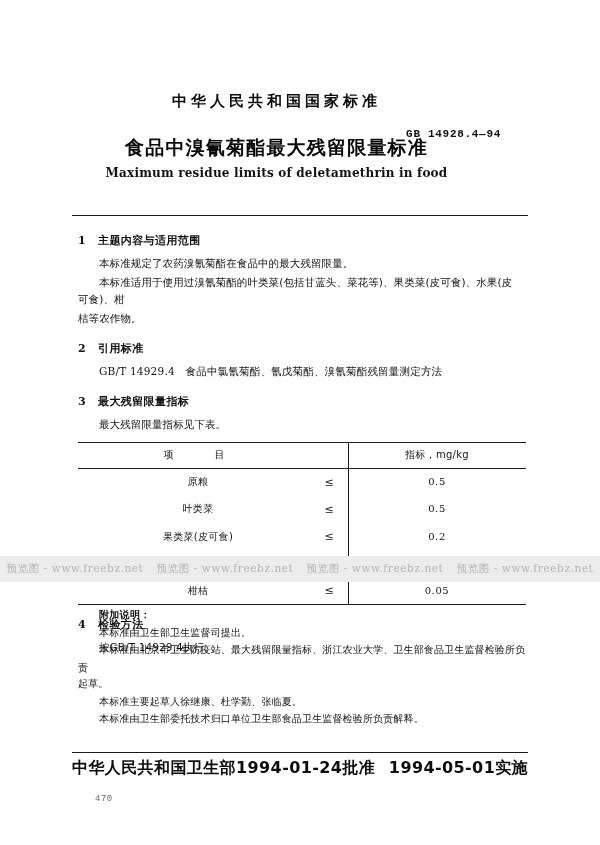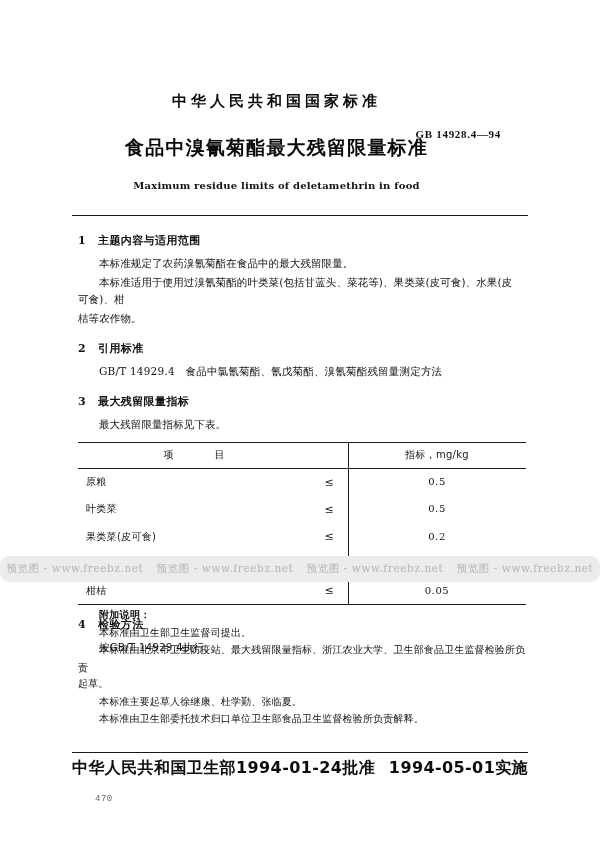--- a/index.html
+++ b/index.html
@@ -51,27 +51,26 @@
     color: #0a0a0a;
     line-height: 1.25;
   }
   .gb-number {
     position: absolute;
     right: 52px;
     top: -8px;
     font-size: 11px;
     font-weight: bold;
     letter-spacing: 0.7px;
-    font-family: Liberation Serif, serif;
+    font-family: Liberation Mono, monospace;
     color: #111111;
     white-space: nowrap;
   }
   .en-title {
-    margin-top: 14px;
-    font-size: 10px;
+    font-size: 12px;
     font-weight: bold;
     font-family: "DejaVu Serif", "Liberation Serif", serif;
     letter-spacing: 0.2px;
     color: #131313;
   }
 
   .rule-top {
     position: absolute;
     left: 72px;
     top: 215px;
@@ -140,21 +139,21 @@
   .col-item { width: 232px; text-align: center; }
   .col-le   { width: 38px;  text-align: center; }
   .col-val  { width: 178px; text-align: center; }
   .hdr-item-text { letter-spacing: 7px; padding-left: 7px; }
   .limits-table tbody td {
     padding: 5px 0 5px 0;
     font-size: 10px;
     vertical-align: middle;
   }
   .limits-table tbody td.cell-name {
-    text-align: left;
+    text-align: center;
     padding-left: 8px;
     letter-spacing: 0.3px;
   }
   .limits-table tbody td.cell-le {
     text-align: center;
     font-family: "DejaVu Serif", "Liberation Serif", serif;
     font-size: 11px;
   }
   .limits-table tbody td.cell-val {
     text-align: center;
@@ -178,21 +177,20 @@
     position: absolute;
     left: 0;
     top: 556px;
     width: 600px;
     height: 26px;
     background: #ececec;
     display: flex;
     align-items: center;
     justify-content: space-around;
     overflow: hidden;
-    border-radius: 9px;
   }
   .wm-item {
     font-family: "DejaVu Serif", "Liberation Serif", serif;
     font-size: 10.5px;
     color: #b4b4b4;
     letter-spacing: 0.6px;
     white-space: nowrap;
   }
 
   

